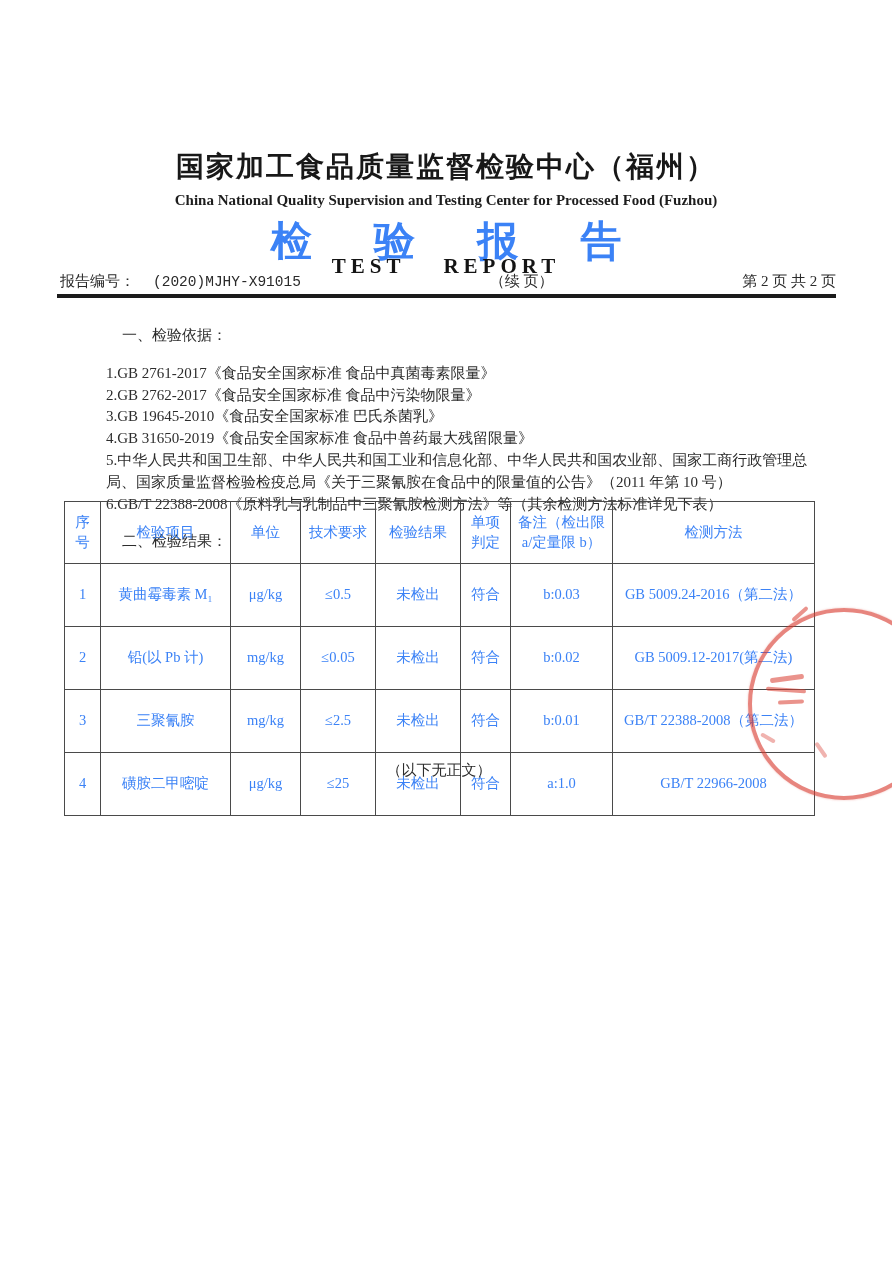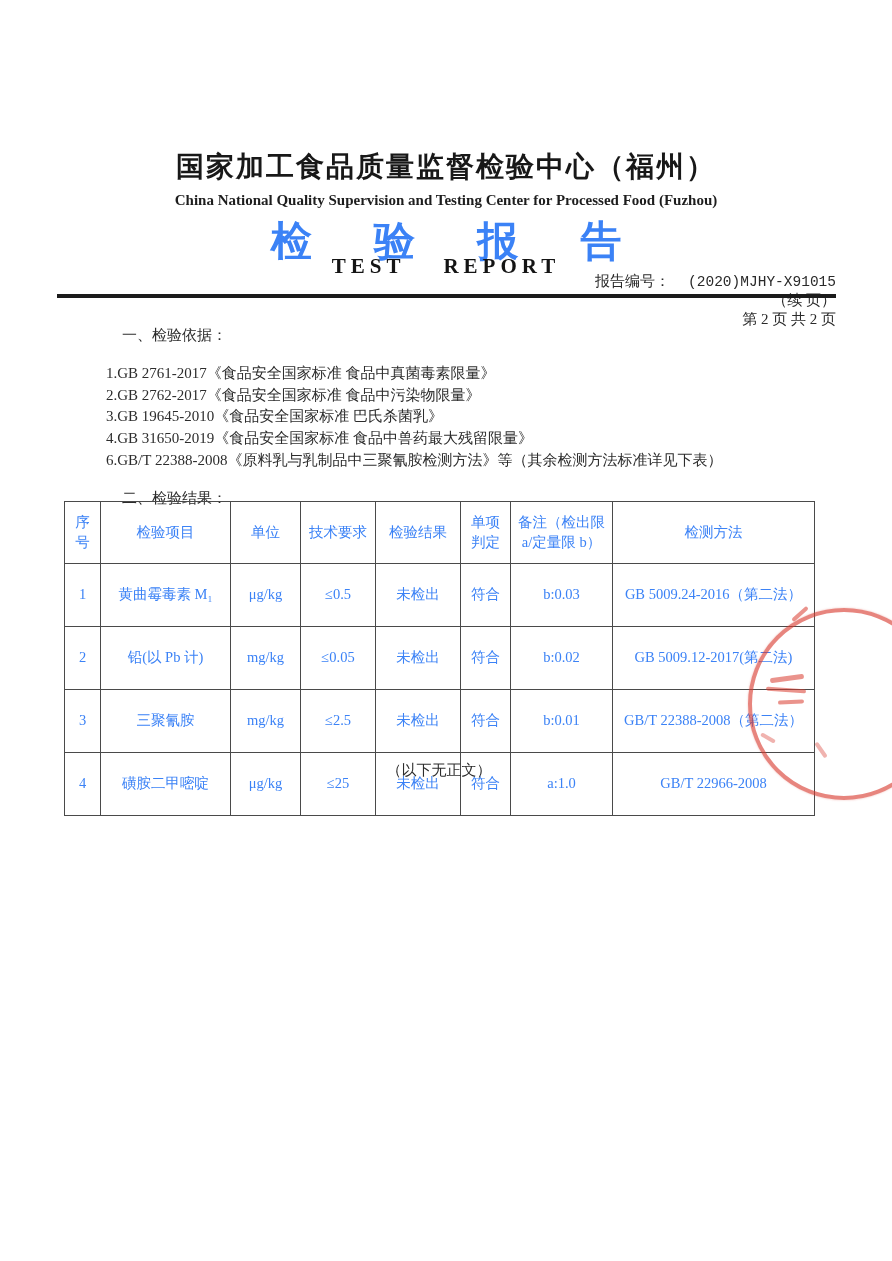--- a/index.html
+++ b/index.html
@@ -10,21 +10,21 @@
     color:#2e2e2e;
   }
   .abs { position:absolute; }
   .center { left:0; width:100%; text-align:center; }
 
   .title-cn { top:148px; font-size:28px; font-weight:bold; letter-spacing:2px; color:#181818; }
   .title-en { top:192px; font-size:15px; font-weight:bold; color:#1d1d1d; }
   .report-title-cn { top:214px; font-size:41px; font-weight:bold; letter-spacing:26px; text-indent:26px; color:#3b82f6; }
   .report-title-en { top:254px; font-size:21px; font-weight:bold; letter-spacing:5px; word-spacing:28px; color:#141414; }
 
-  .meta-row { top:272px; left:60px; width:776px; display:flex; justify-content:space-between; align-items:flex-end; font-size:15px; color:#2a2a2a;flex-direction:column; }
+  .meta-row { top:272px; left:60px; width:776px; display:flex; justify-content:space-between; align-items:center; font-size:15px; color:#2a2a2a; }
   .meta-left .val { margin-left:18px; font-family:"Liberation Mono","DejaVu Sans Mono",monospace; font-size:14.5px; }
   .thick-rule { top:294px; left:57px; width:779px; height:4px; background:#1b1b1b; }
 
   .basis { top:309px; left:106px; width:708px; font-size:15px; line-height:21.8px; color:#2c2c2c; }
   .basis .heading { margin:16px; }
   .basis .item { margin:0; }
   .results-heading { margin:16px; }
 
   table.results {
     position:absolute; top:501px; left:64px; width:750px;
@@ -75,20 +75,21 @@
   </div>
 
   <div class="abs thick-rule"></div>
 
   <div class="abs basis">
     <p class="heading">一、检验依据：</p>
     <p class="item">1.GB 2761-2017《食品安全国家标准 食品中真菌毒素限量》</p>
     <p class="item">2.GB 2762-2017《食品安全国家标准 食品中污染物限量》</p>
     <p class="item">3.GB 19645-2010《食品安全国家标准 巴氏杀菌乳》</p>
     <p class="item">4.GB 31650-2019《食品安全国家标准 食品中兽药最大残留限量》</p>
+    <p class="item">5.中华人民共和国卫生部、中华人民共和国工业和信息化部、中华人民共和国农业部、国家工商行政管理总局、国家质量监督检验检疫总局《关于三聚氰胺在食品中的限量值的公告》（2011 年第 10 号）</p>
     <p class="item">6.GB/T 22388-2008《原料乳与乳制品中三聚氰胺检测方法》等（其余检测方法标准详见下表）</p>
     <p class="results-heading">二、检验结果：</p>
   </div>
 
   <table class="results">
     <colgroup>
       <col style="width:36px">
         <col style="width:130px">
         <col style="width:70px">
         <col style="width:75px">

